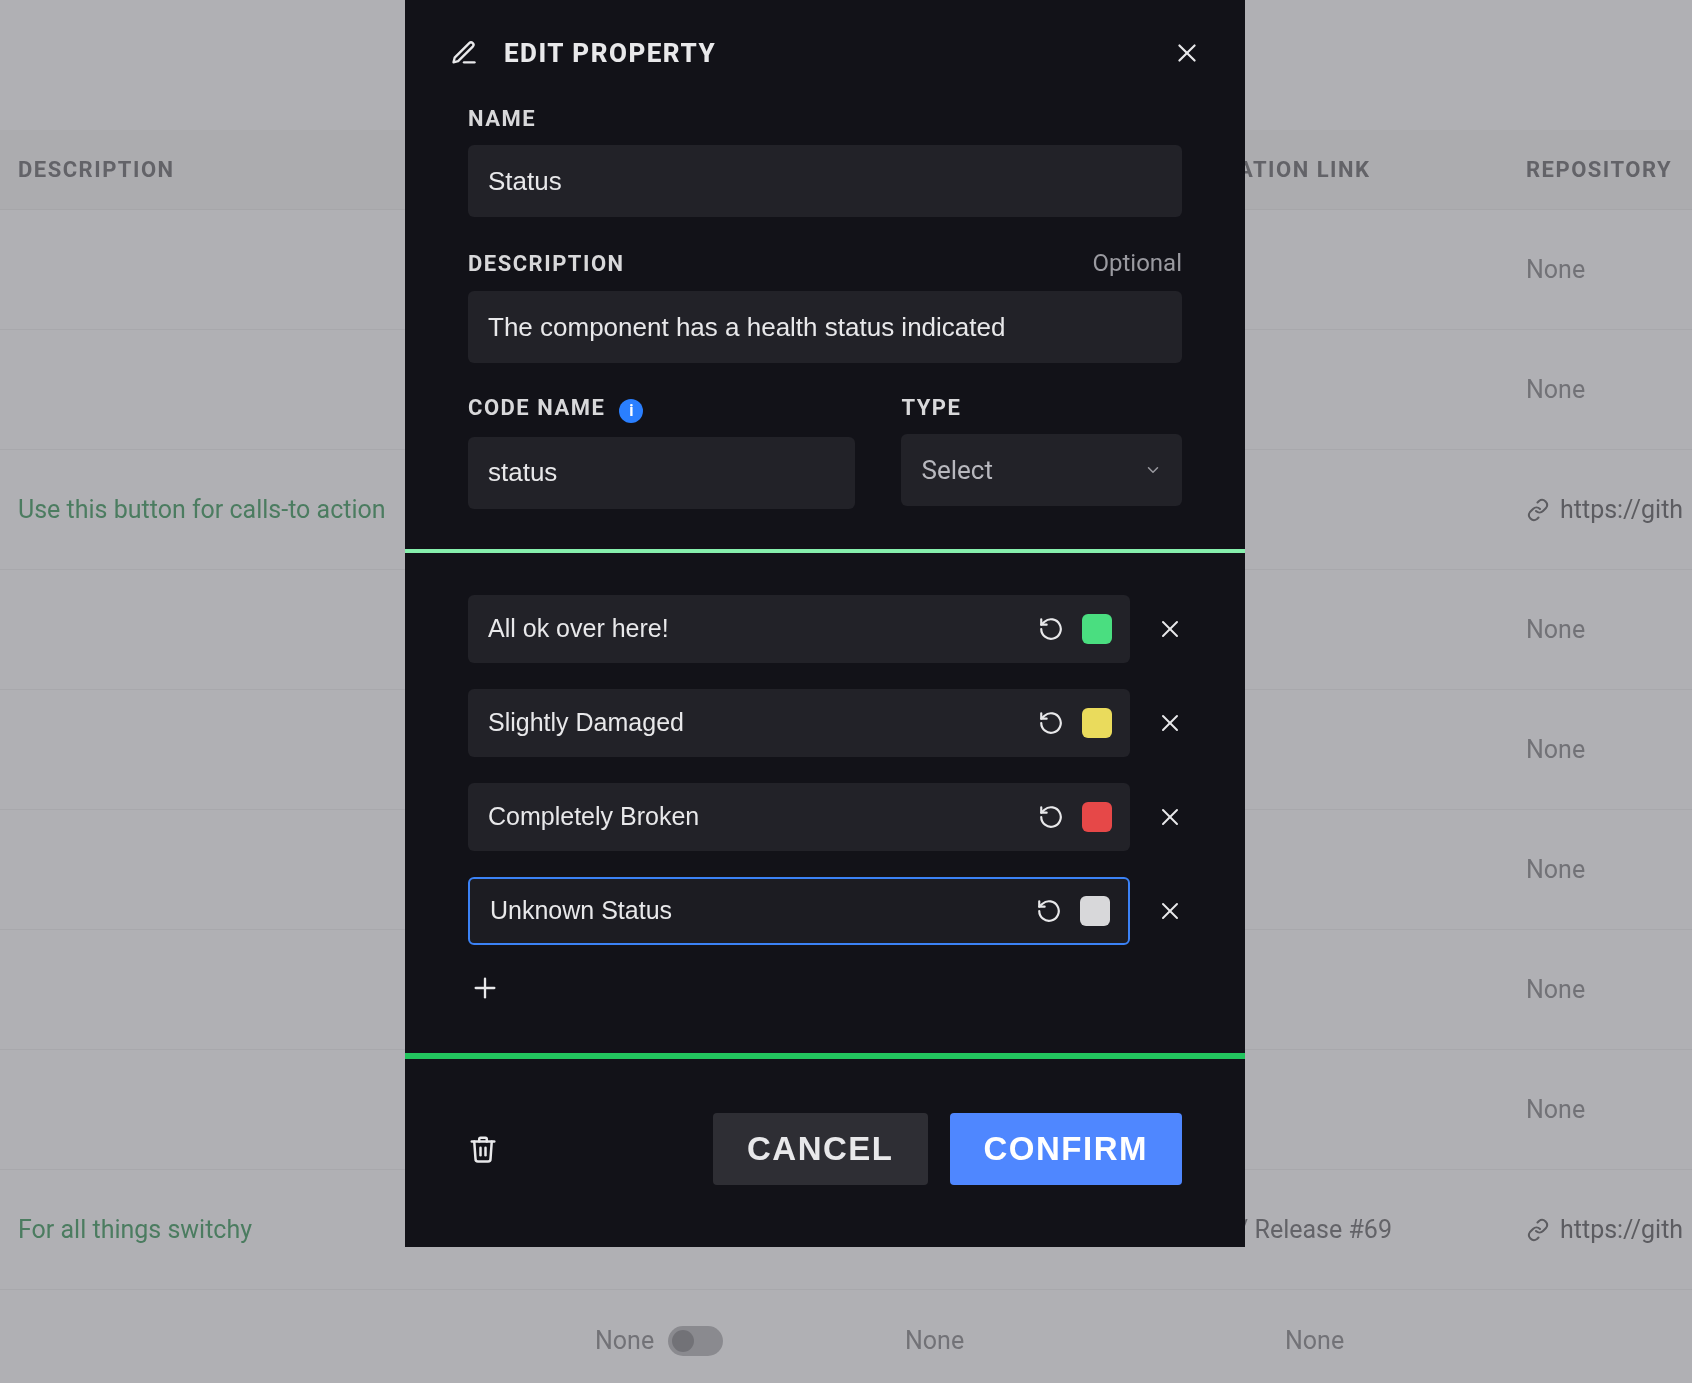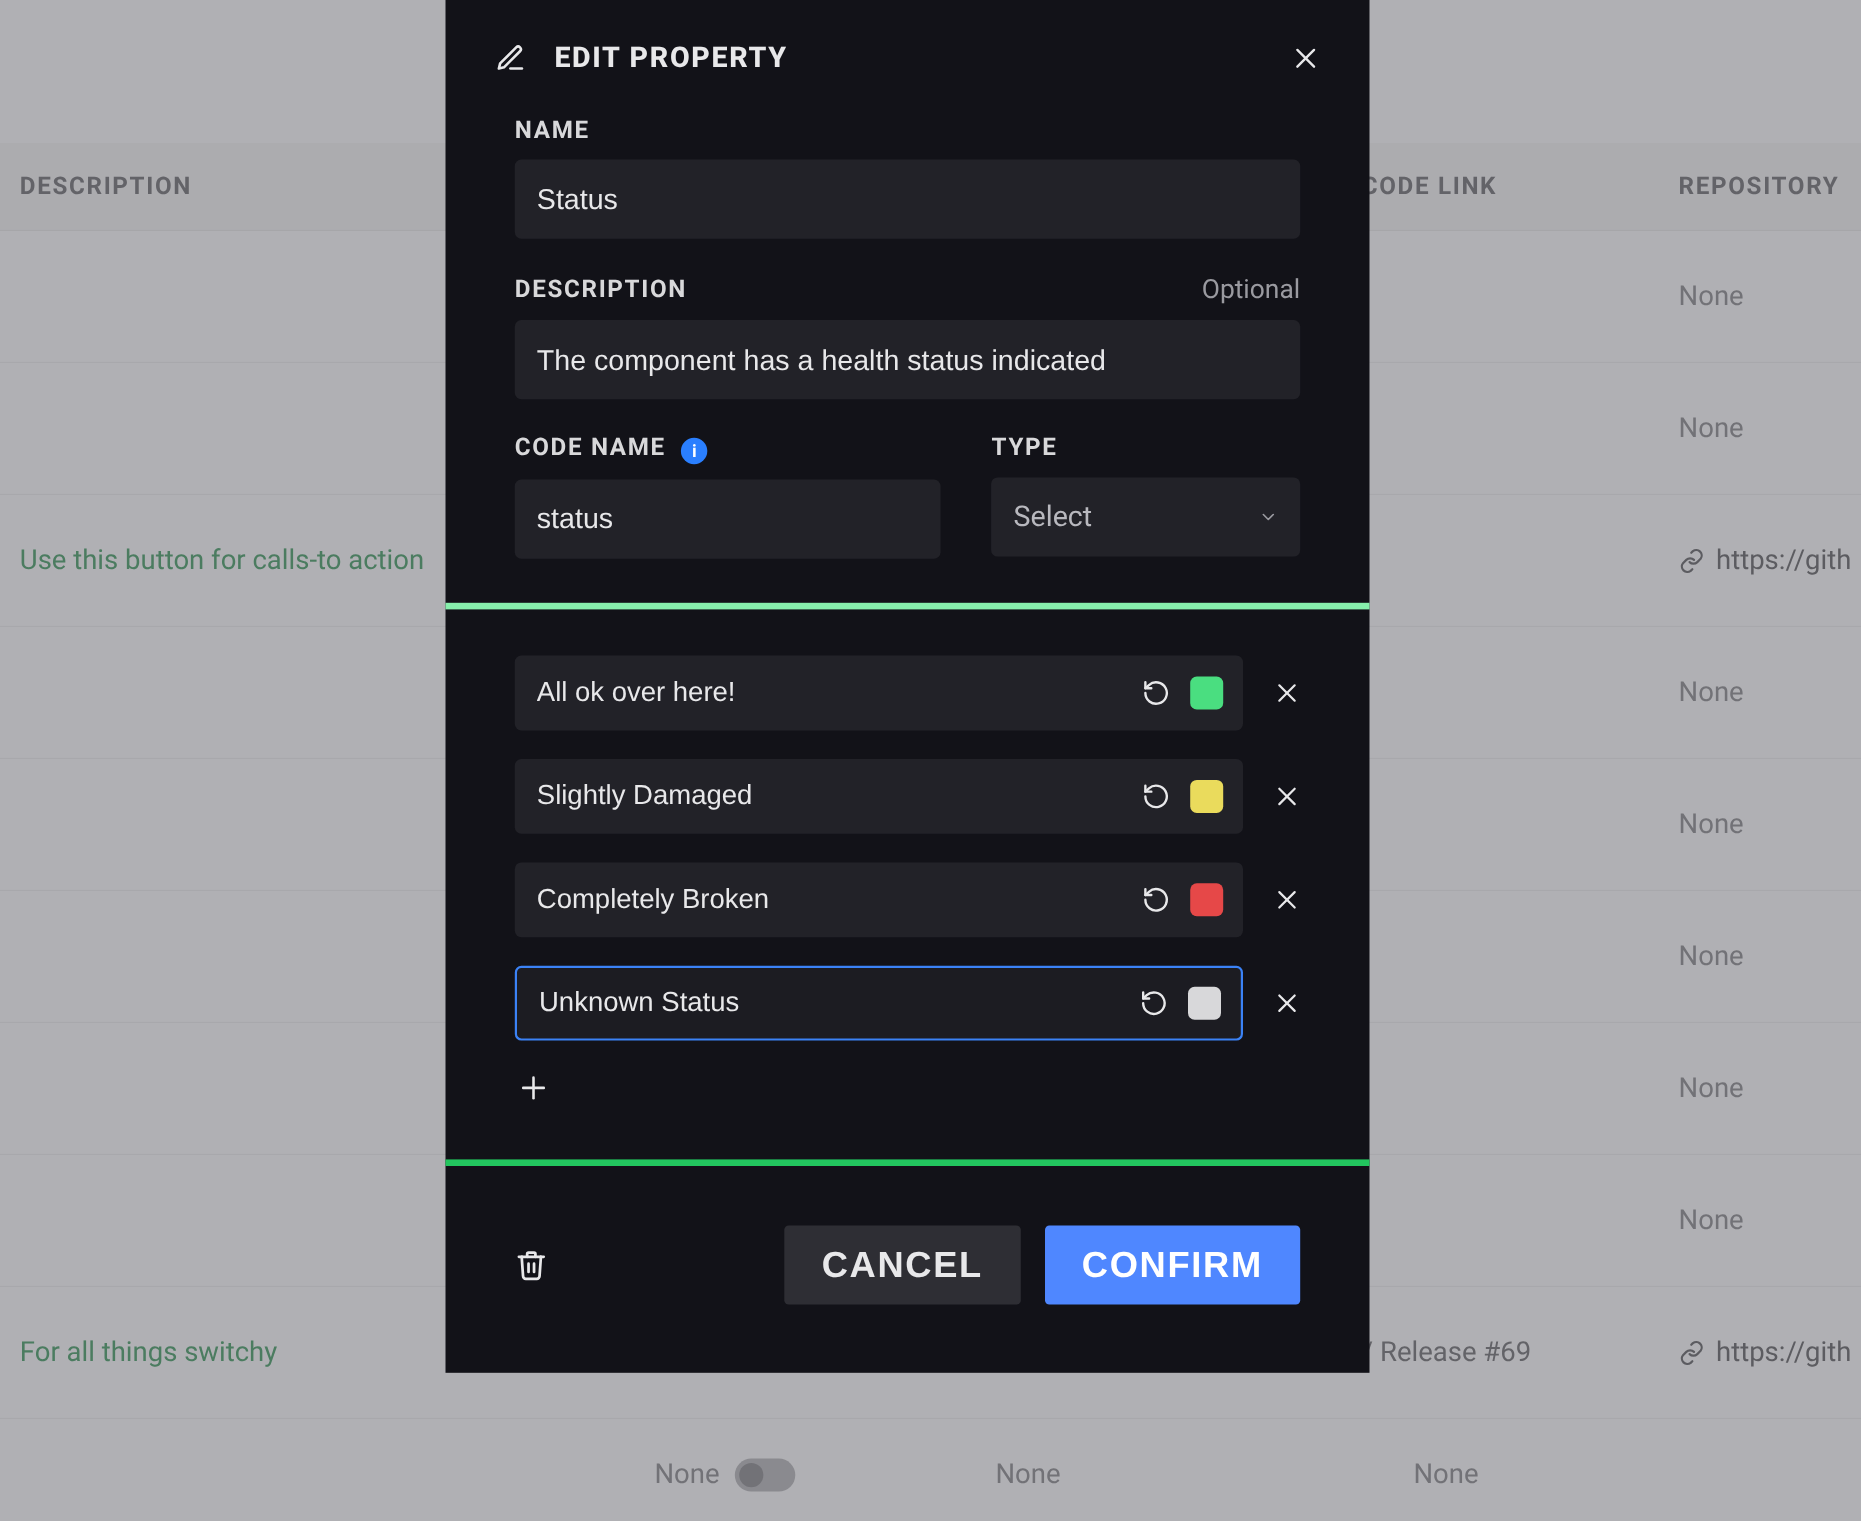--- a/index.html
+++ b/index.html
@@ -96,21 +96,21 @@
   .modal-title {
     font-size: 26px;
     font-weight: 800;
     letter-spacing: 1.5px;
   }
   .header-spacer { flex:1; }
   .close-x { width:26px; height:26px; cursor:pointer; }
 
   .modal-body {
     padding: 0 63px 40px 63px;
-    border-bottom: 6px solid #86efac;
+    border-bottom: 4px solid #86efac;
   }
   .field { margin-bottom: 32px; }
   .field-header {
     display:flex; justify-content:space-between; align-items:center;
     margin-bottom: 14px;
   }
   .label {
     font-size: 22px;
     letter-spacing: 1.5px;
     font-weight: 700;
@@ -230,21 +230,21 @@
 
   svg { display:block; }
 </style>
 </head>
 <body>
 
 <div class="bg-table">
   <div class="bg-header-row">
     <div class="bg-col-desc">DESCRIPTION</div>
     <div class="bg-col-mid"></div>
-    <div class="bg-col-doc">CODE LINK</div>
+    <div class="bg-col-doc">ATION LINK</div>
     <div class="bg-col-repo">REPOSITORY</div>
   </div>
   <div id="bg-rows">
       <div class="bg-row">
         <div class="bg-col-desc"></div>
         <div class="bg-col-mid"></div>
         <div class="bg-col-doc"></div>
         <div class="bg-col-repo">None</div>
       </div>
       <div class="bg-row">

